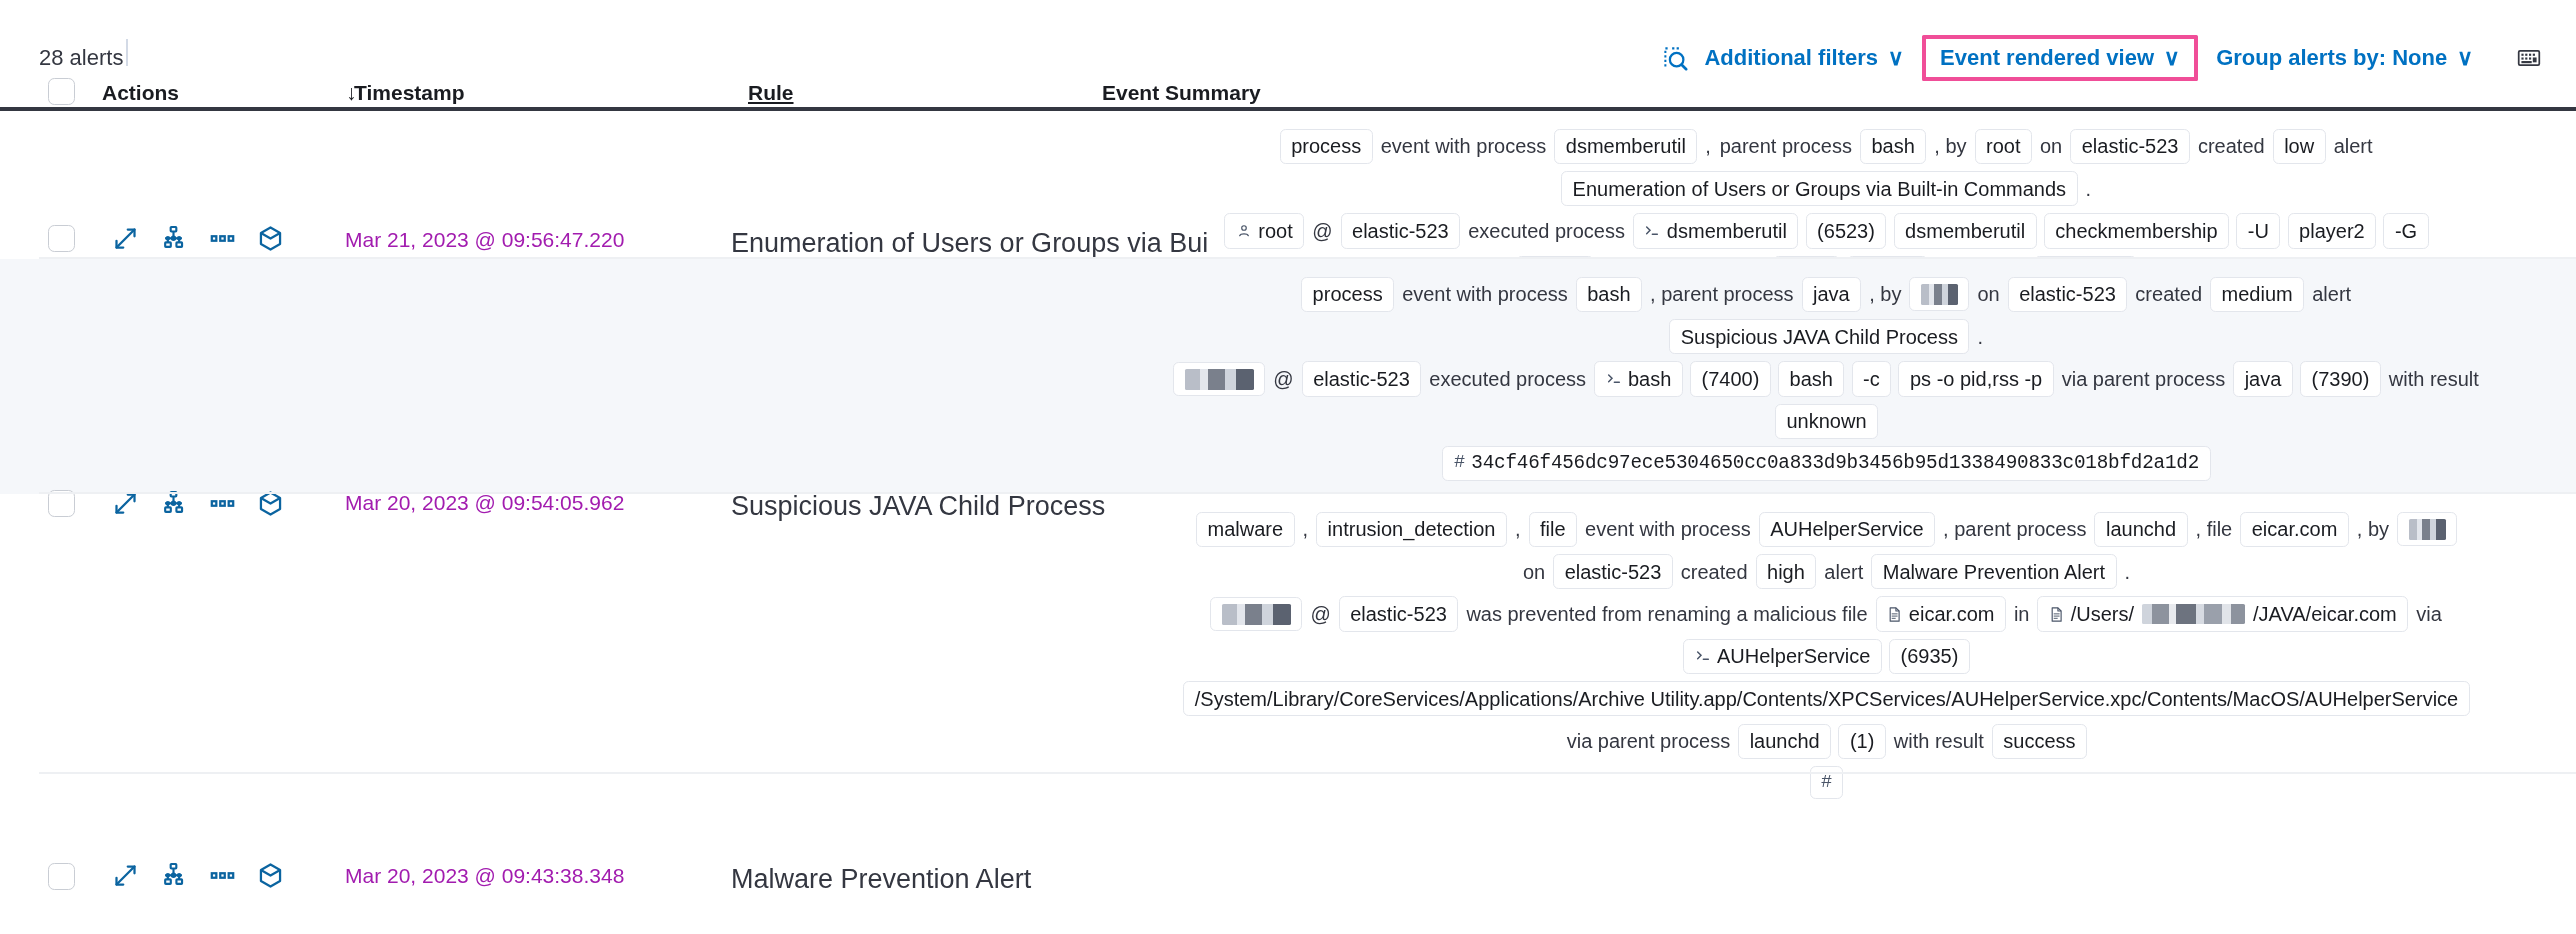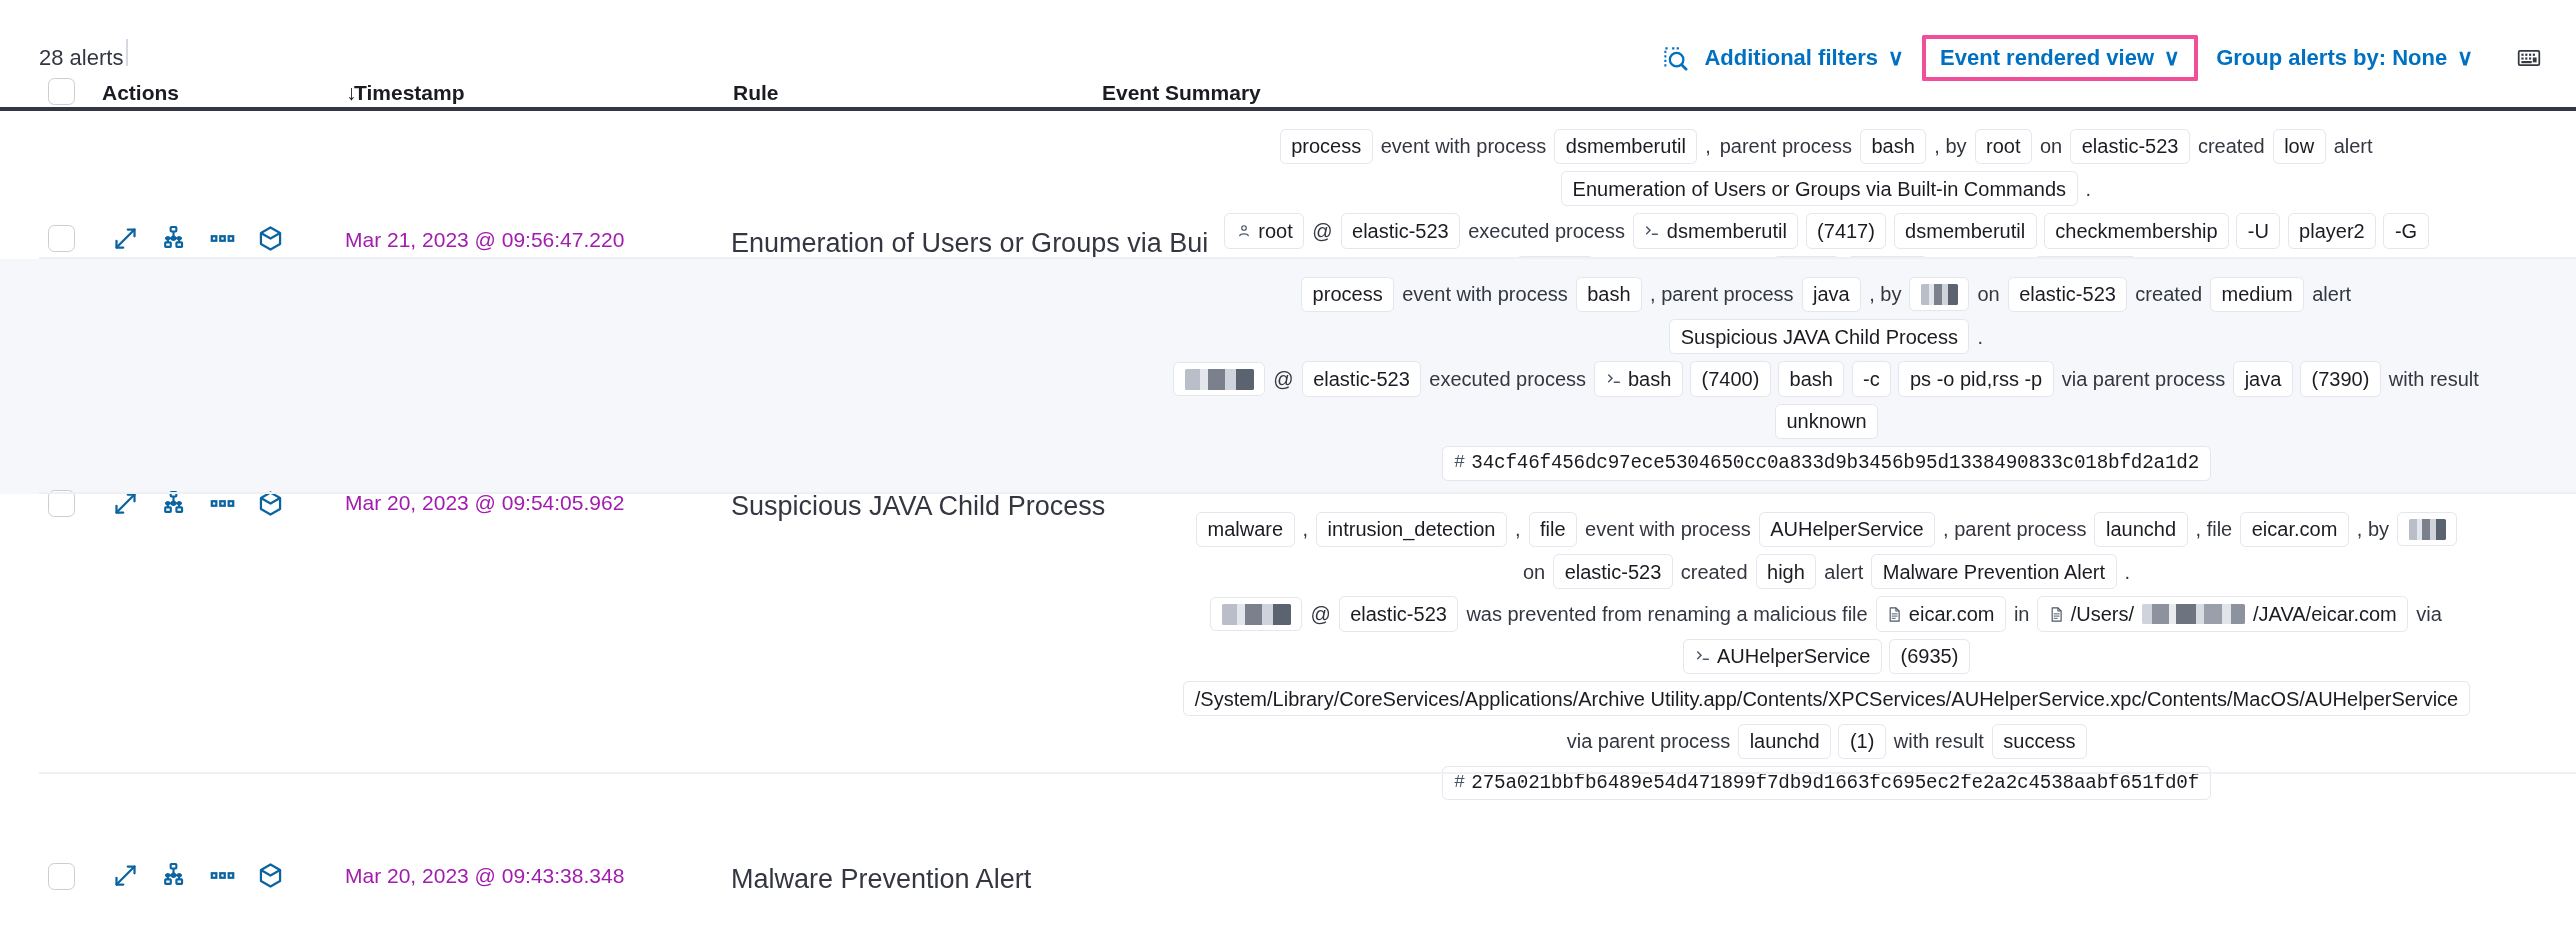--- a/index.html
+++ b/index.html
@@ -53,21 +53,21 @@
     position: relative; height: 40px;
     border-bottom: 4px solid #343741;
   }
   .th {
     position: absolute; top: 9.7px;
     font-size: 21px; font-weight: bold; color: #1a1c21;
     white-space: nowrap;
   }
   .th-actions { left: 102px; }
   .th-ts { left: 354px; }
-  .th-rule { left: 733px; }
+  .th-rule { left: 748px; text-decoration: underline; }
   .th-sum { left: 1102px; }
   .sort-arrow {
     position: absolute; left: 346px; top: 9.7px;
     font-size: 21px; color: #1a1c21;
   }
   .head-cb {
     position: absolute; left: 48px; top: 7.2px;
     width: 27px; height: 27px; border: 1.6px solid #c9cdd4;
     border-radius: 6.4px; background: #fff;
   }
@@ -290,21 +290,21 @@
             <span class="chip">
               <span class="pfx">
                 <svg width="16" height="16" viewBox="0 0 24 24" fill="none" stroke="#4a5568" stroke-width="2.2" stroke-linecap="round">
                   <path d="M4 6l5 5-5 5"></path>
                   <path d="M12.5 17h7.5"></path>
                 </svg>
               </span>
               <span>dsmemberutil</span>
             </span>
             <span class="chip">
-              <span>(7417)</span>
+              <span>(6523)</span>
             </span>
             <span class="chip">
               <span>dsmemberutil</span>
             </span>
             <span class="chip">
               <span>checkmembership</span>
             </span>
             <span class="chip">
               <span>-U</span>
             </span>
@@ -609,21 +609,20 @@
               <span>(1)</span>
             </span>
             <span class="word">with result</span>
             <span class="chip">
               <span>success</span>
             </span>
           </div>
           <div class="sline centered">
             <span class="chip mono">
               <span class="pfx" style="font-family: &quot;Liberation Mono&quot;, monospace;">#</span>
-              <span>275a021bbfb6489e54d471899f7db9d1663fc695ec2fe2a2c4538aabf651fd0f</span>
             </span>
           </div>
         </div>
       </div>
     </div>
 
 </div>
 
 
 </body></html>

